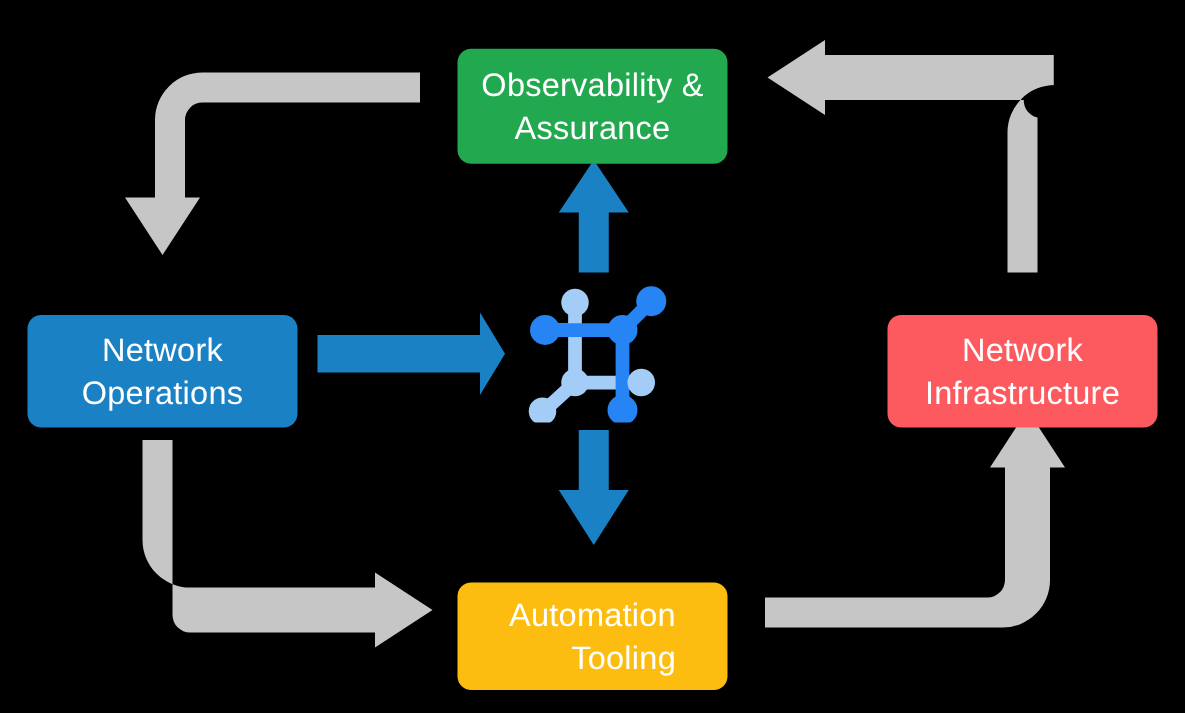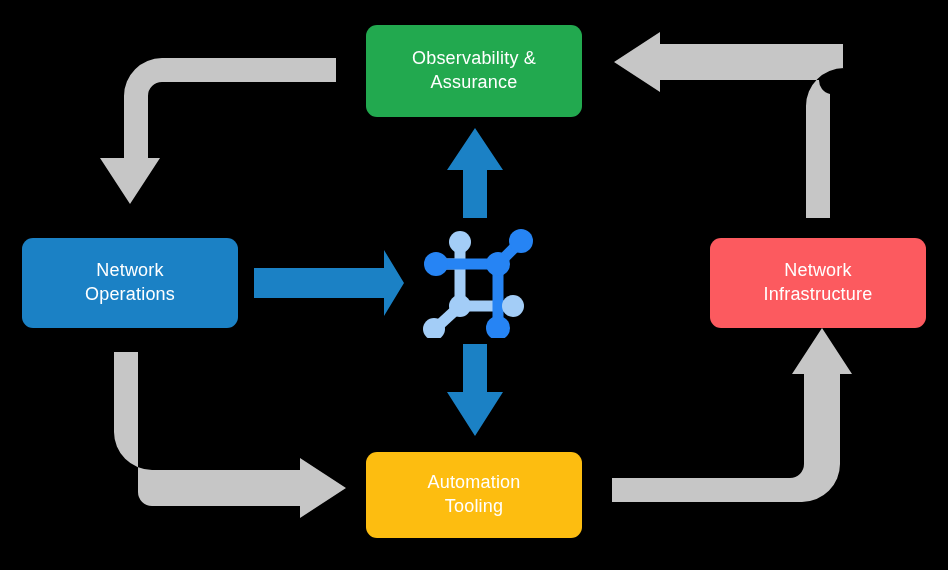--- a/index.html
+++ b/index.html
@@ -16,43 +16,45 @@
     font-family: "Liberation Sans", sans-serif;
   }
   .node-box {
     position: absolute;
     display: flex;
     align-items: center;
     justify-content: center;
     text-align: center;
     border-radius: 11px;
     color: #ffffff;
-    font-size: 18px;
+    font-size: 26px;
     line-height: 1.32;
     font-weight: 400;
     letter-spacing: 0.2px;
     box-sizing: border-box;
     padding: 4px 10px;
     white-space: pre-line;
+    margin-top: 14px;
   }
   #box-observability {
     left: 366px; top: 25px; width: 216px; height: 92px;
     background: #22a94f;
   }
   #box-network-operations {
     left: 22px; top: 238px; width: 216px; height: 90px;
     background: #1b81c5;
   }
   #box-network-infrastructure {
     left: 710px; top: 238px; width: 216px; height: 90px;
     background: #fc5a5f;
   }
   #box-automation-tooling {
     left: 366px; top: 452px; width: 216px; height: 86px;
     background: #fdbd10;
+    text-align: right;
   }
   .svg-layer {
     position: absolute;
     left: 0; top: 0;
     width: 948px;
     height: 570px;
     pointer-events: none;
   }
   .center-icon {
     position: absolute;

